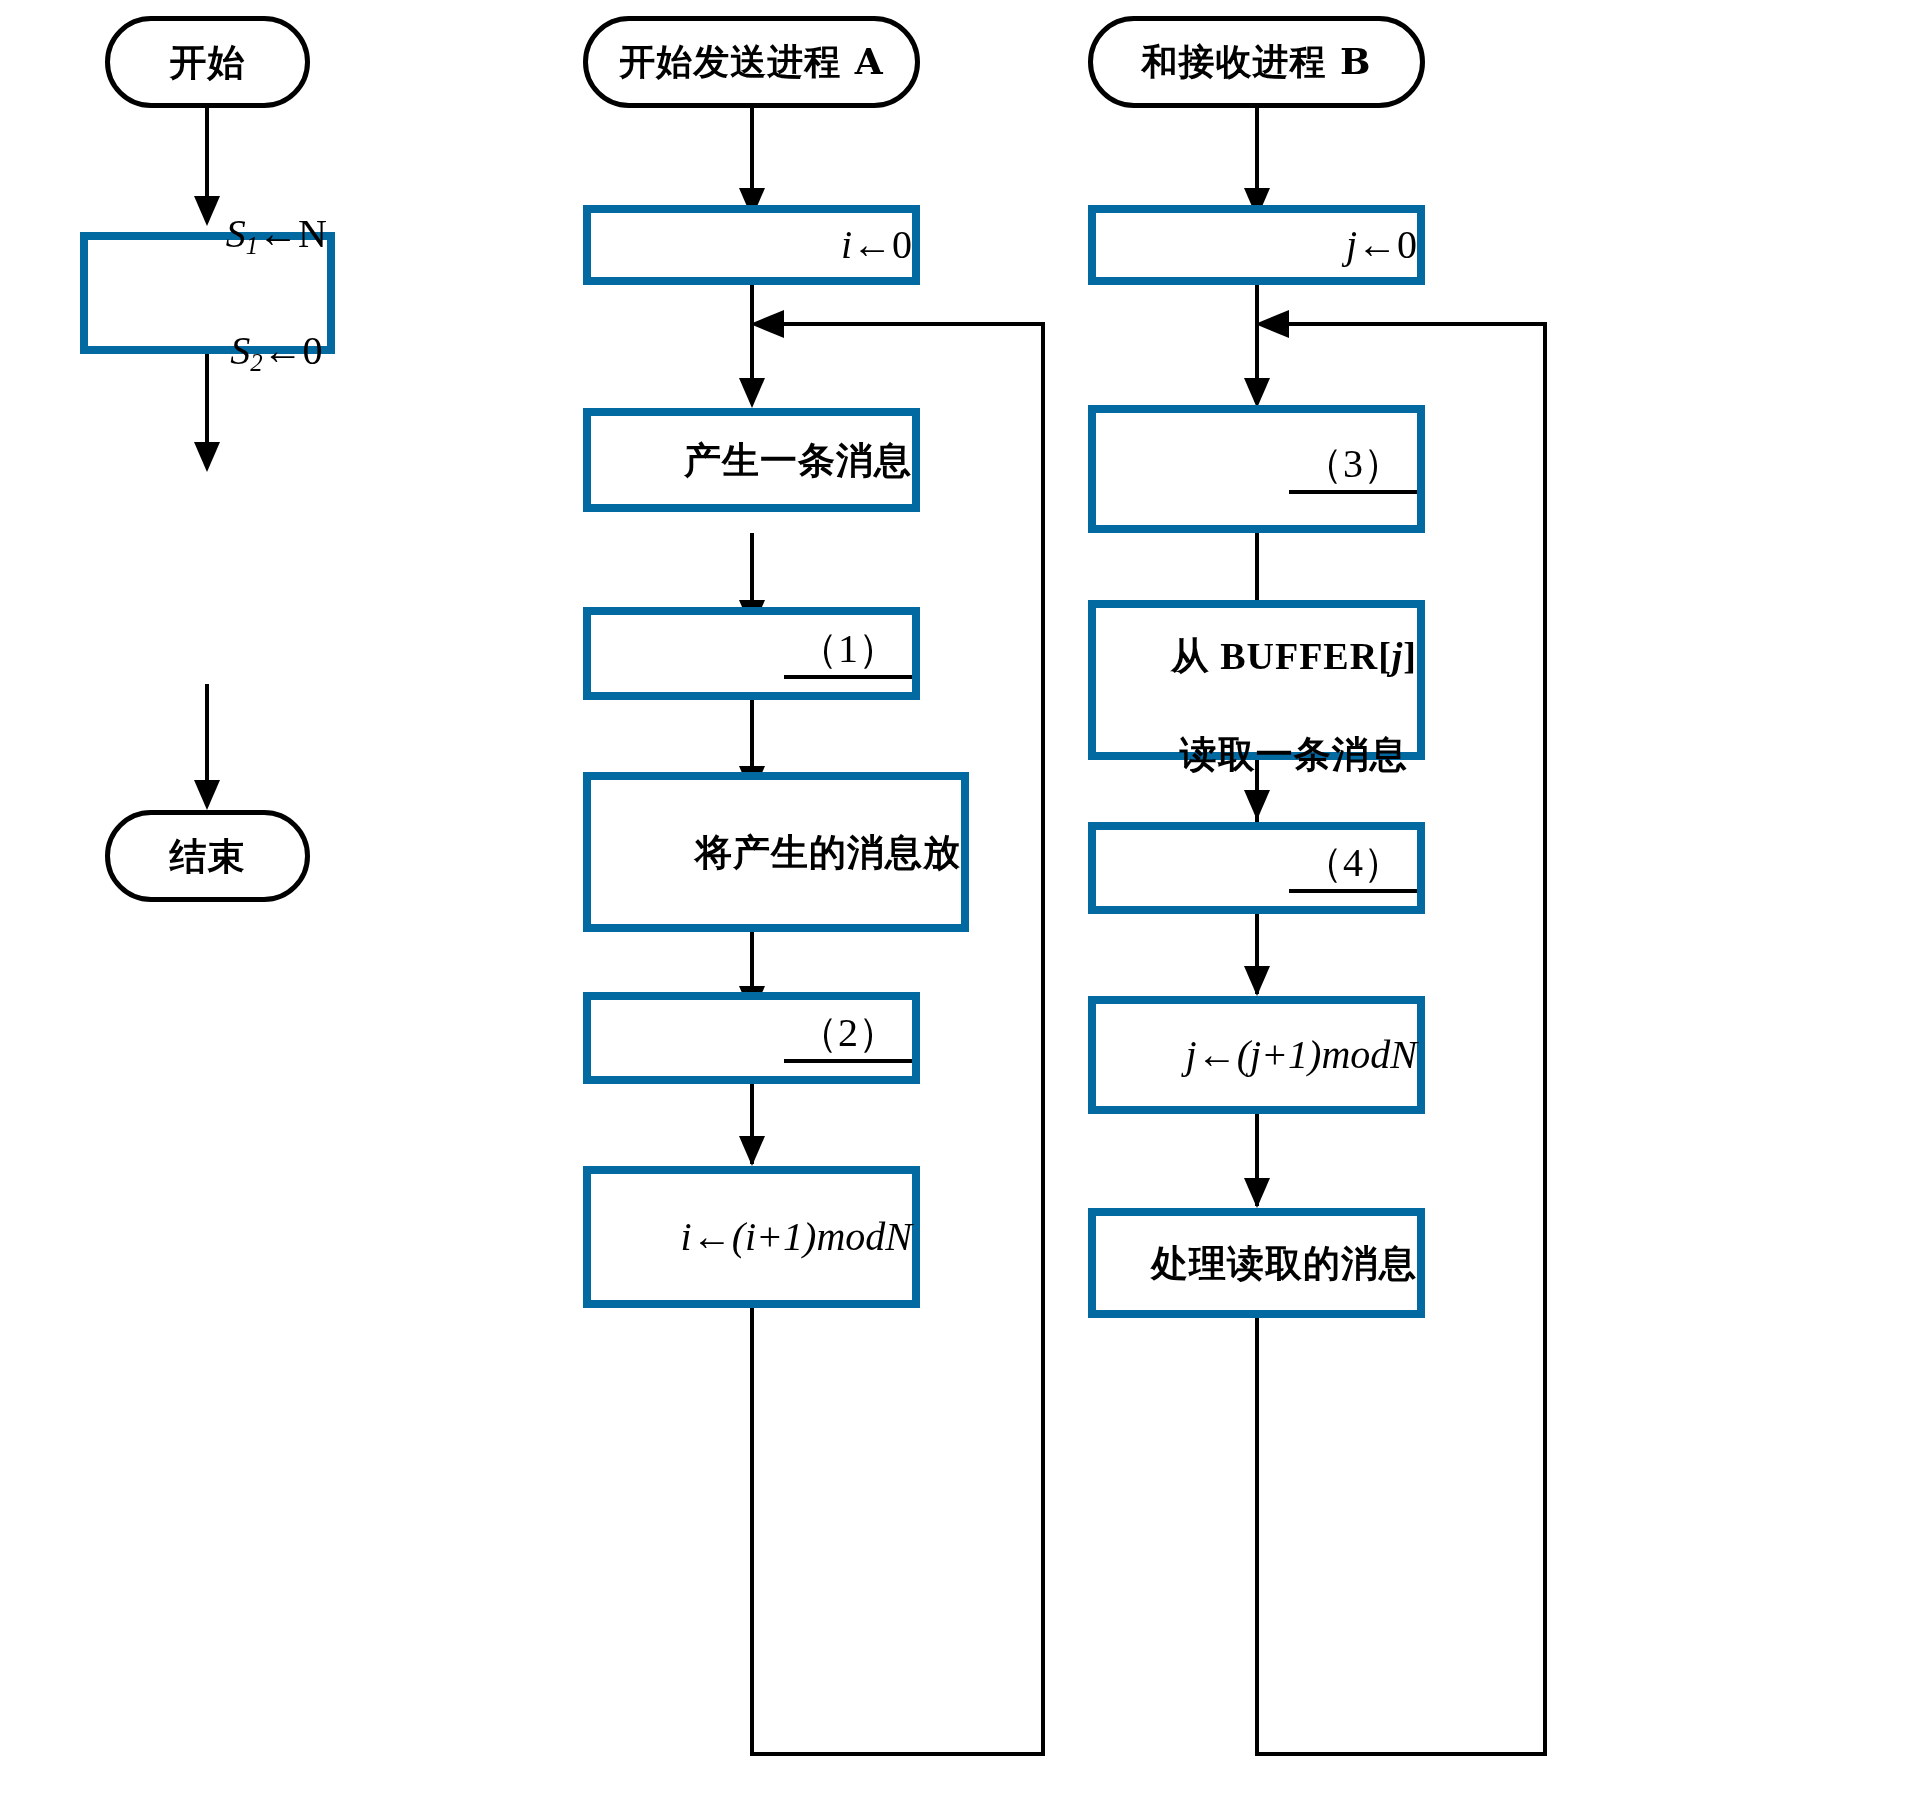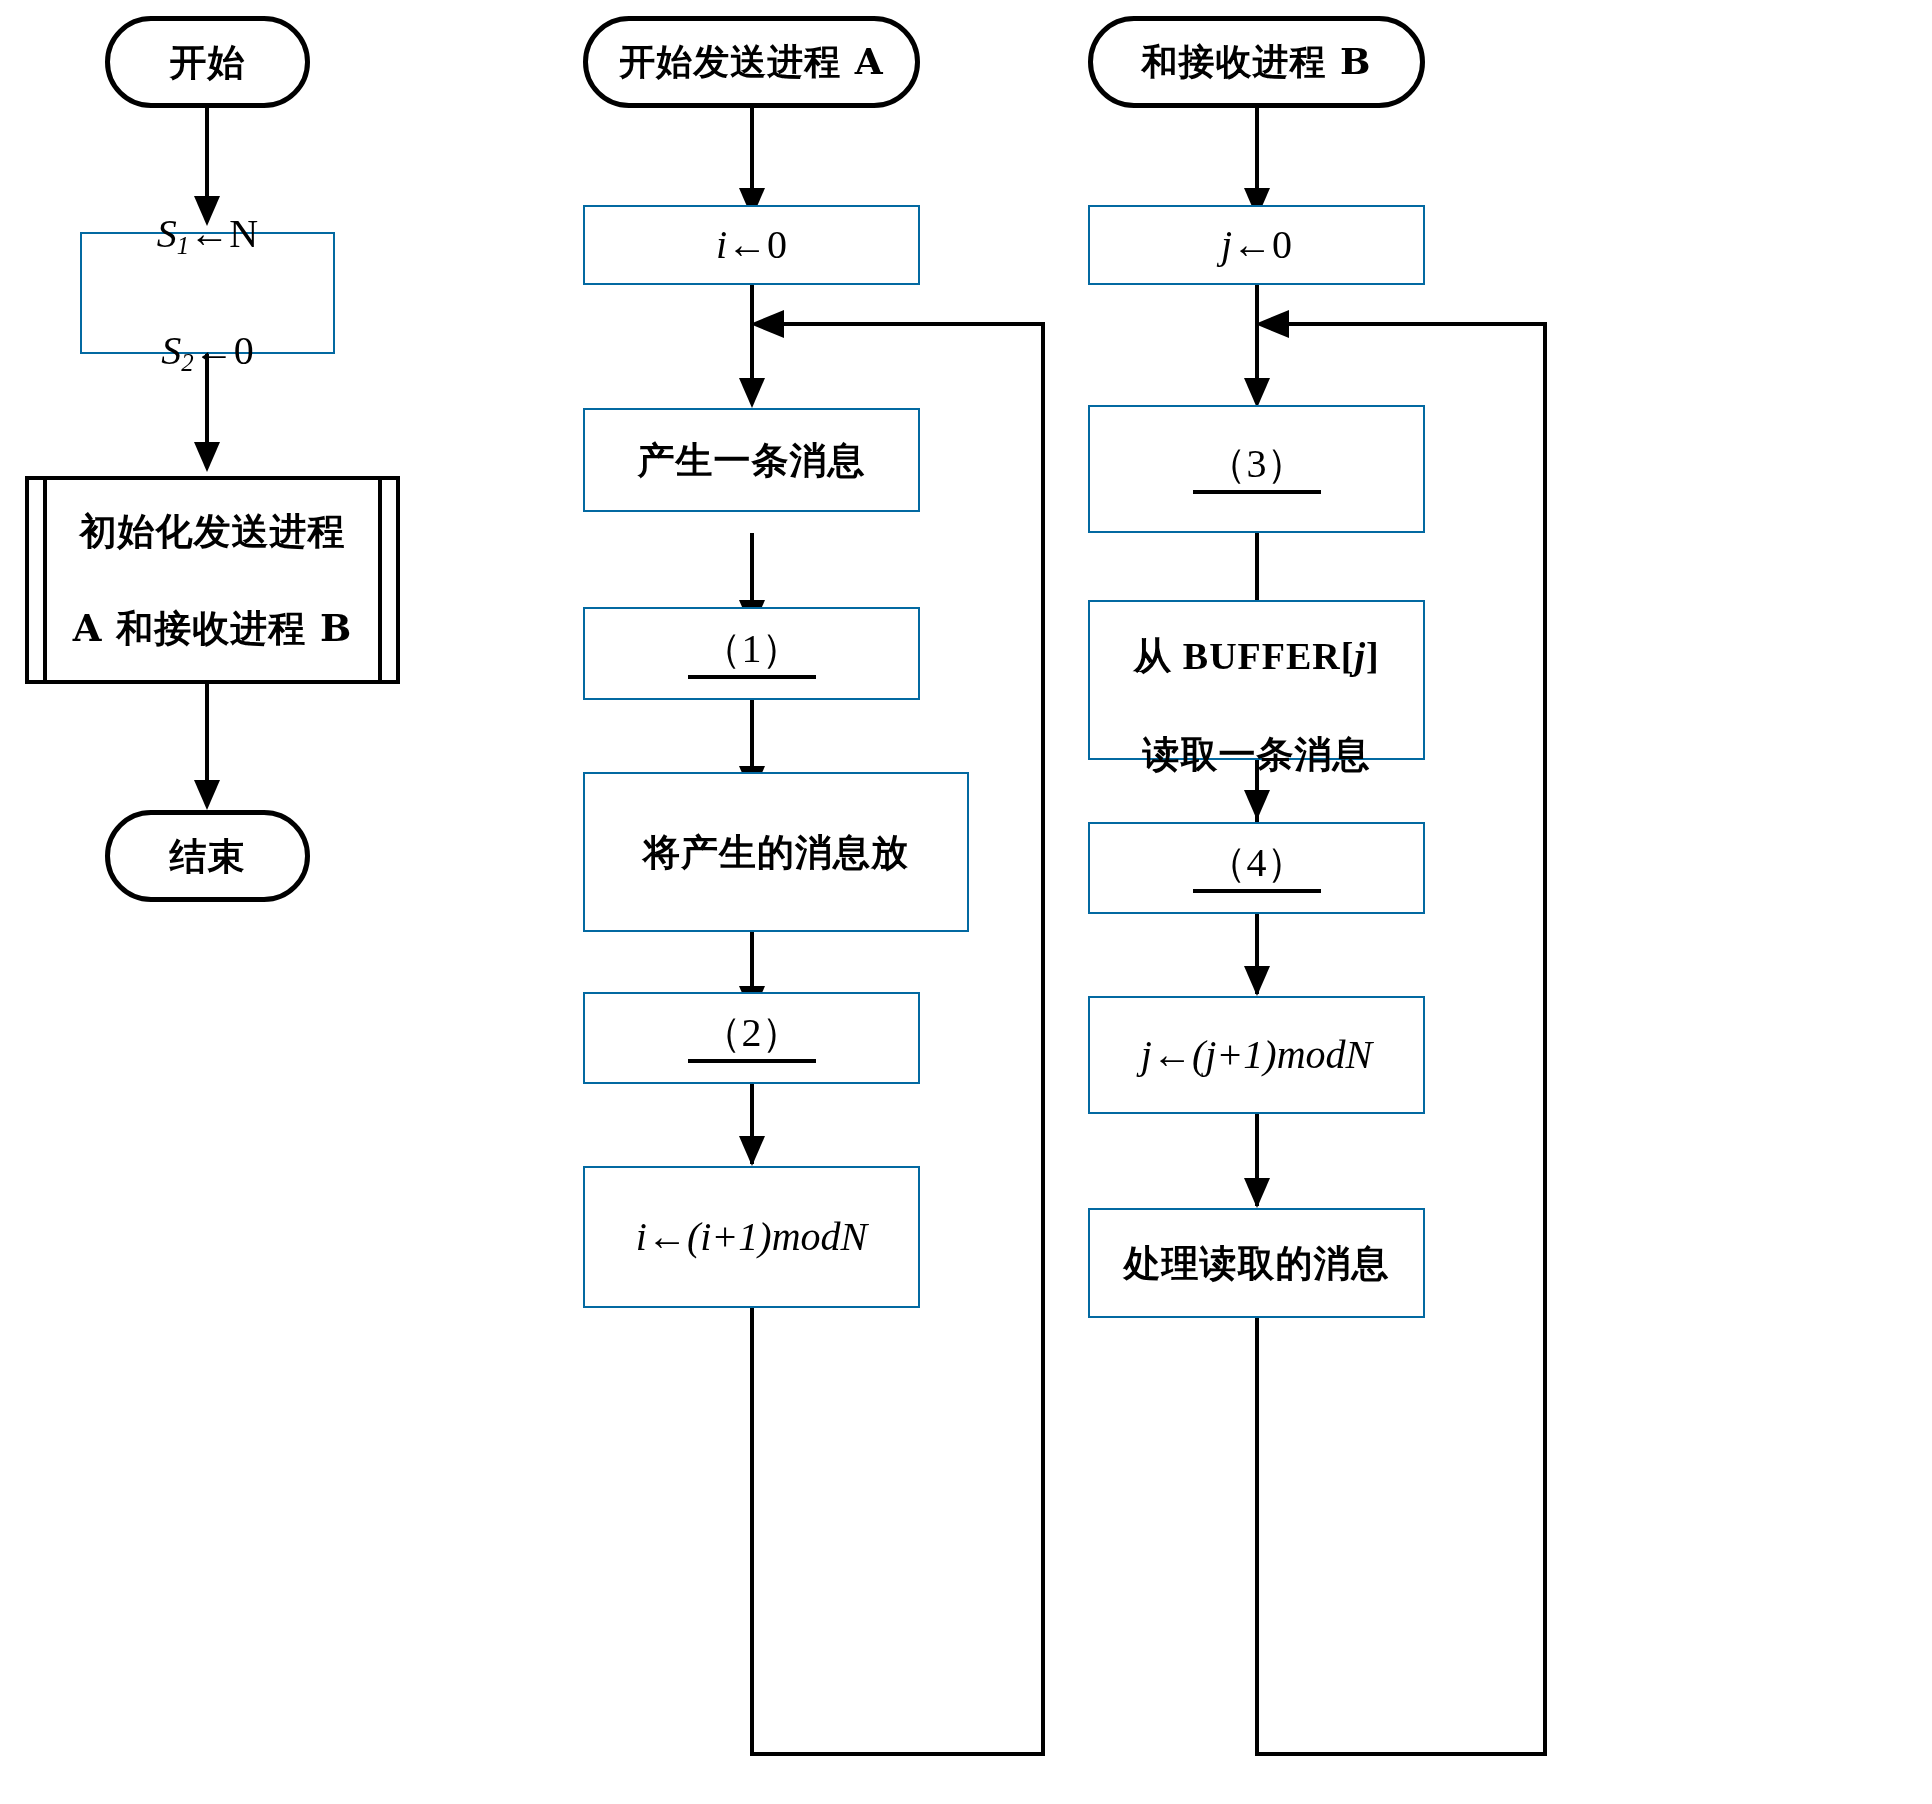--- a/index.html
+++ b/index.html
@@ -3,21 +3,21 @@
 <meta charset="utf-8">
 <style>
   html,body{margin:0;padding:0;background:#ffffff;}
   body{width:1932px;height:1804px;position:relative;overflow:hidden;
        font-family:"Liberation Serif","DejaVu Serif",serif;color:#000;}
   #canvas{position:absolute;left:0;top:0;width:1932px;height:1804px;}
 
   
   .node{position:absolute;box-sizing:border-box;background:#fff;
         display:flex;align-items:center;justify-content:center;text-align:center;}
-  .rect{border:2px solid #0369a1;}
+  .rect{border:8px solid #0369a1;justify-content:flex-end;}
   .term{border:5px solid #000;border-radius:90px;}
   .pred{border:4px solid #000;}
   .pred::before{content:"";position:absolute;left:14px;top:-4px;bottom:-4px;
                 width:4px;background:#000;}
   .pred::after{content:"";position:absolute;right:14px;top:-4px;bottom:-4px;
                width:4px;background:#000;}
 
   .label{line-height:1.32;white-space:pre-line;}
   .cn{font-family:"DejaVu Serif","Liberation Serif",serif;font-size:37px;font-weight:600;
       letter-spacing:1px;}
@@ -52,26 +52,20 @@
   <div class="node rect" style="left:80px;top:232px;width:255px;height:122px;">
     <div class="label math" style="line-height:1.45;">
       <div><i style="display:inline">S</i><sub style="display:inline">1</sub><span>←</span><span>N</span></div>
       <div><i style="display:inline">S</i><sub style="display:inline">2</sub><span>←</span><span>0</span></div>
     </div>
   </div>
 
   <div class="vline" style="left:205px;top:354px;height:92px;"></div>
   <div class="arrow-d" style="left:194px;top:442px;"></div>
 
-  <div class="node pred" style="left:25px;top:476px;width:375px;height:208px;">
-    <div class="label cn">
-      <div>初始化发送进程</div>
-      <div>A 和接收进程 B</div>
-    </div>
-  </div>
 
   <div class="vline" style="left:205px;top:684px;height:100px;"></div>
   <div class="arrow-d" style="left:194px;top:780px;"></div>
 
   <div class="node term" style="left:583px;top:16px;width:337px;height:92px;">
     <span class="label cn-sm">开始发送进程 A</span>
   </div>
 
   <div class="node term" style="left:105px;top:810px;width:205px;height:92px;">
     <span class="label cn">结束</span>

